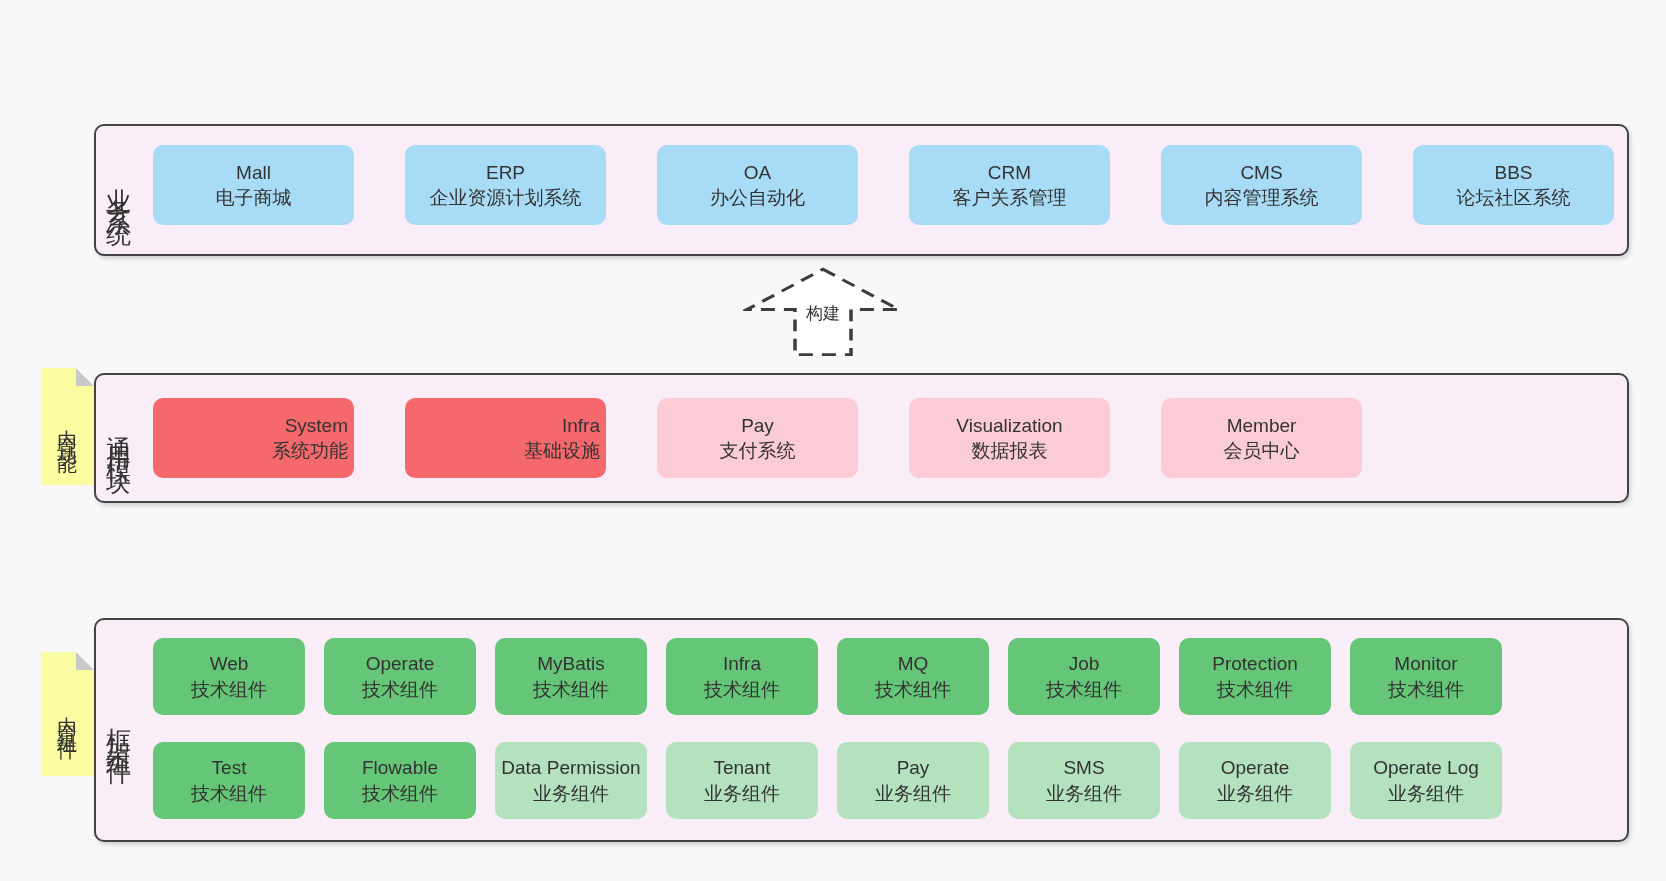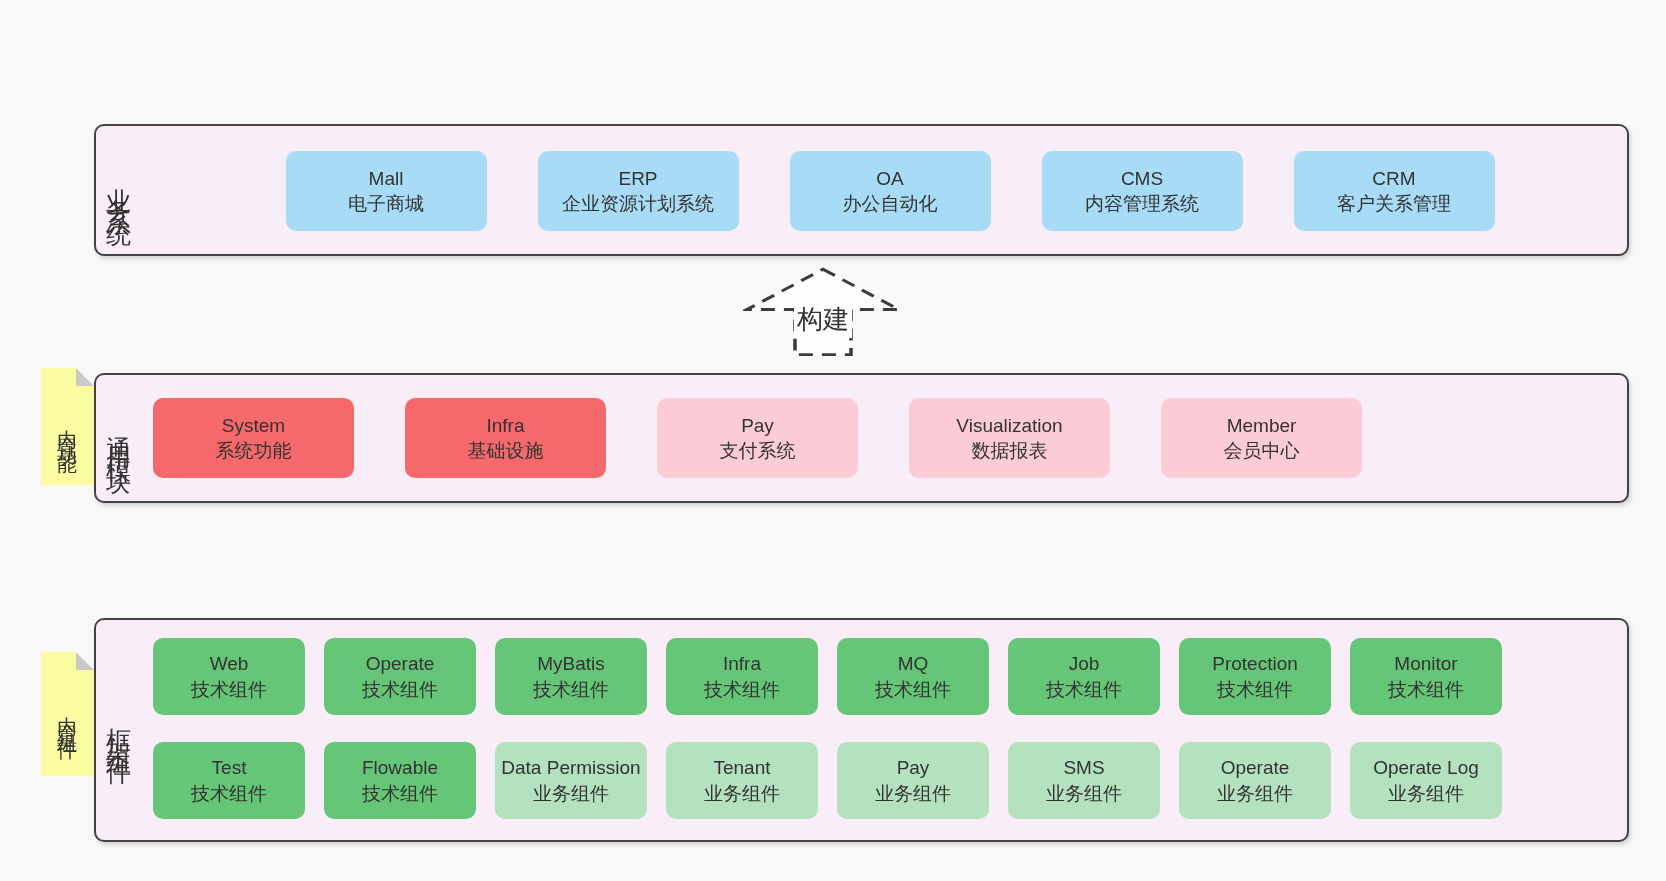--- a/index.html
+++ b/index.html
@@ -23,38 +23,38 @@
   #layer-components{top:618px;height:224px;}
 
   .layer-label{
     position:absolute;left:10px;top:50%;transform:translateY(-50%);
     writing-mode:vertical-rl;text-orientation:upright;
     font-size:25px;letter-spacing:11px;color:var(--text);line-height:1;
     white-space:nowrap;
   }
 
   .rows{display:flex;flex-direction:column;}
-  #layer-business .rows{padding-top:25px;align-items:center;}
+  #layer-business .rows{padding-top:19px;}
   #layer-modules .rows{padding-top:23px;}
   #layer-components .rows{padding-top:18px;gap:27px;}
 
   .box-row{display:flex;}
   .cols6 .box-row{padding-left:57px;gap:51px;}
   .cols8 .box-row{padding-left:57px;gap:19px;}
 
   .box{
     box-sizing:border-box;border-radius:10px;
     display:flex;flex-direction:column;align-items:center;justify-content:center;
     text-align:center;font-size:19px;line-height:1.32;color:var(--text);
     padding:2px 6px;
   }
   .cols6 .box{width:201px;height:80px;}
   .cols8 .box{width:152px;height:77px;}
   .box.blue{background:var(--box-blue);}
-  .box.red{background:var(--box-red);}
+  .box.red{background:var(--box-red);align-items:flex-end;}
   .box.pink{background:var(--box-pink);}
   .box.green-dark{background:var(--box-green-dark);}
   .box.green-light{background:var(--box-green-light);}
 
   .sticky{
     position:absolute;left:41px;width:53px;box-sizing:border-box;
     background:var(--sticky-bg);
     clip-path:polygon(0 0, calc(100% - 18px) 0, 100% 18px, 100% 100%, 0 100%);
     display:flex;align-items:center;justify-content:center;
     filter:drop-shadow(2px 2px 2px rgba(0,0,0,0.18));
@@ -73,21 +73,21 @@
     white-space:nowrap;padding-top:6px;
   }
 
   .layer{z-index:1;}
   .arrow{position:absolute;width:160px;height:92px;z-index:1;}
   #arrow-build{left:743px;top:266px;}
   #arrow-implement{left:788px;top:512px;}
   .arrow svg{display:block;width:100%;height:100%;}
   .arrow-label{
     position:absolute;left:50%;top:38%;transform:translateX(-50%);
-    background:var(--arrow-fill);font-size:26px;color:var(--text);
+    background:var(--arrow-fill);font-size:17px;color:var(--text);
     padding:1px 3px;white-space:nowrap;
   }
 </style>
 </head>
 <body>
 
 <div class="canvas">
 
   <div class="sticky" id="sticky-modules">
     <span class="sticky-fold"></span>
@@ -108,26 +108,30 @@
           </div>
           <div class="box blue">
             <div class="en">ERP</div>
             <div class="zh">企业资源计划系统</div>
           </div>
           <div class="box blue">
             <div class="en">OA</div>
             <div class="zh">办公自动化</div>
           </div>
           <div class="box blue">
+            <div class="en">CRM</div>
+            <div class="zh">客户关系管理</div>
+          </div>
+          <div class="box blue">
             <div class="en">CMS</div>
             <div class="zh">内容管理系统</div>
           </div>
           <div class="box blue">
-            <div class="en">CRM</div>
-            <div class="zh">客户关系管理</div>
+            <div class="en">BBS</div>
+            <div class="zh">论坛社区系统</div>
           </div>
         </div>
       </div>
   </div>
 
   <div class="arrow" id="arrow-build">
     <svg viewBox="0 0 160 110" preserveAspectRatio="none">
       <polygon points="80,4 156,52 108,52 108,106 52,106 52,52 4,52" fill="var(--arrow-fill)" stroke="var(--arrow-stroke)" stroke-width="3.5" stroke-dasharray="14 9" stroke-linejoin="miter"></polygon>
     </svg>
     <span class="arrow-label">构建</span>

